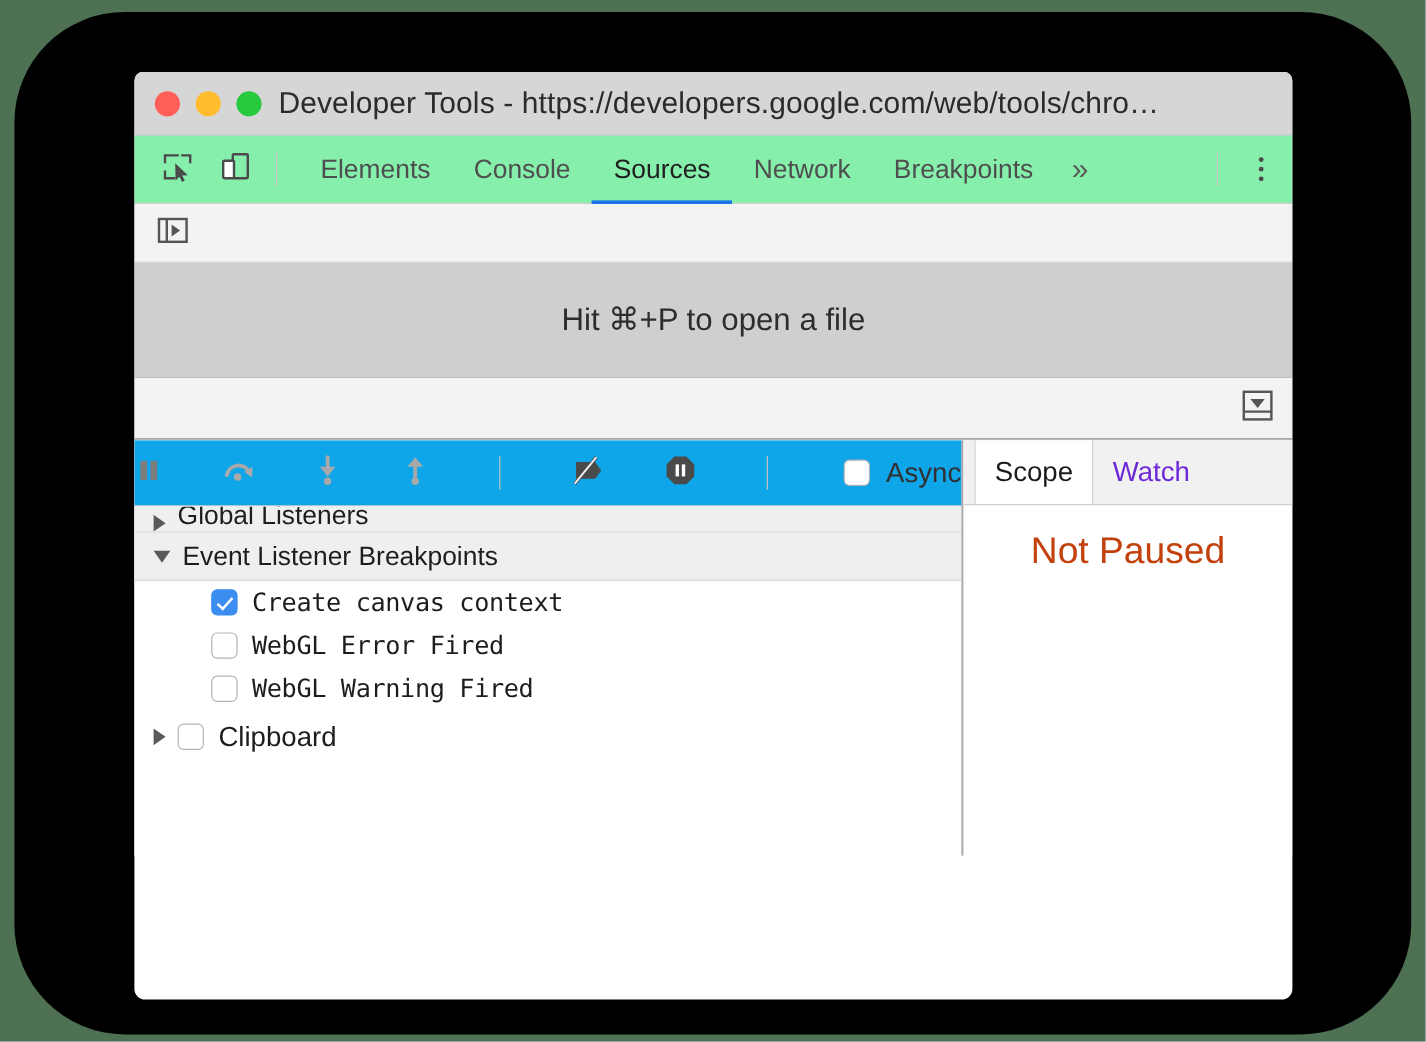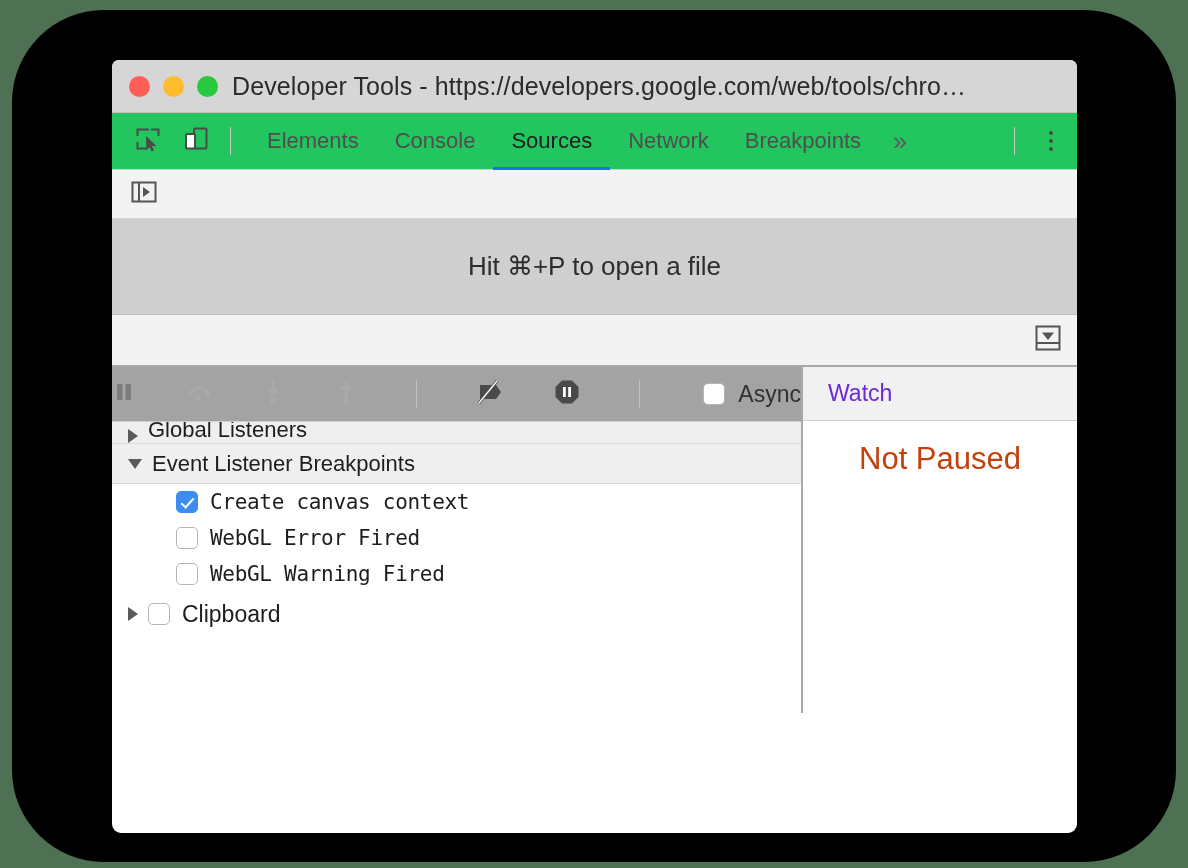--- a/index.html
+++ b/index.html
@@ -56,21 +56,21 @@
     pointer-events: none;
     white-space: nowrap;
     overflow: hidden;
     padding: 0 120px;
     box-sizing: border-box;
   }
 
   
   #tabstrip {
     height: 56px;
-    background: #22c55e;
+    background: #86efac;
     display: flex;
     align-items: stretch;
     border-bottom: 1px solid #cfcfcf;
     position: relative;
   }
   .tool-btn {
     width: 48px;
     display: flex; align-items: center; justify-content: center;
     cursor: default;
   }
@@ -149,21 +149,21 @@
   }
   #debugger-pane {
     width: 691px;
     display: flex; flex-direction: column;
     background: #ffffff;
     border-right: 2px solid #a9a9a9;
     box-sizing: border-box;
   }
   #debug-toolbar {
     height: 54px;
-    background: #a3a3a3;
+    background: #0ea5e9;
     display: flex; align-items: center;
     border-bottom: 1px solid #cfcfcf;
     flex: 0 0 54px;
     gap: 48px;
   }
   .dbg-icon {
     width: 56px; height: 54px;
     display: flex; align-items: center; justify-content: center;
     cursor: default;
   }
@@ -504,20 +504,23 @@
         <div class="bp-row">
           <span class="tri right"></span>
           <span class="cbox"></span>
           <span class="label">Clipboard</span>
         </div>
       </div>
     </div>
 
     <div id="scope-pane">
       <div id="scope-tabs">
+        <div class="stab active">
+          <span>Scope</span>
+        </div>
         <div class="stab">
           <span>Watch</span>
         </div>
       </div>
       <div id="scope-body">
         <span id="not-paused">Not Paused</span>
       </div>
     </div>
 
   </div>

